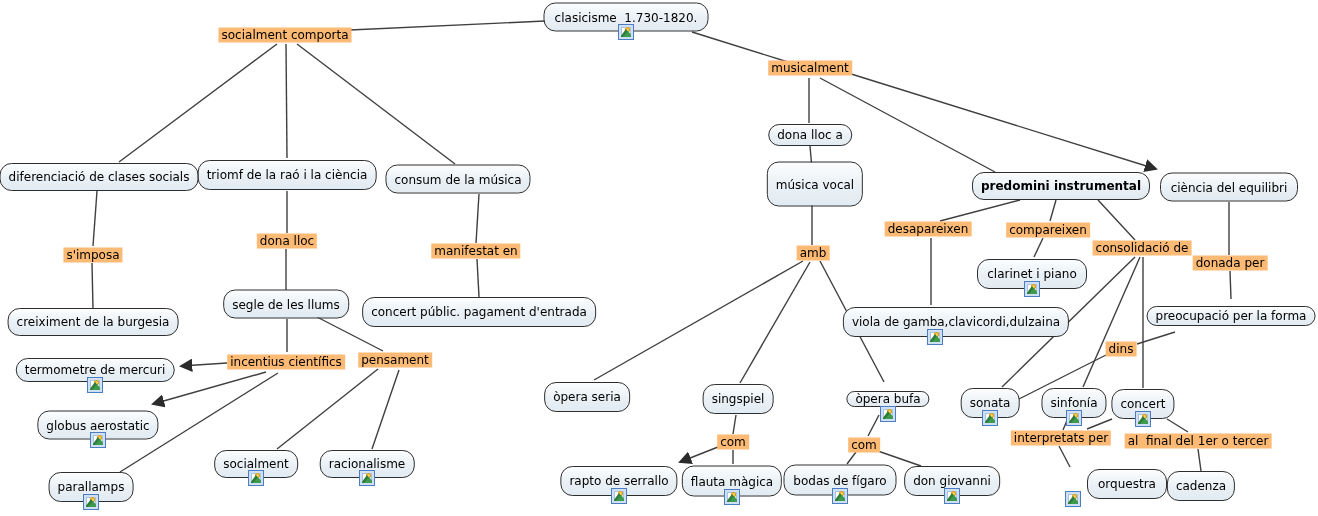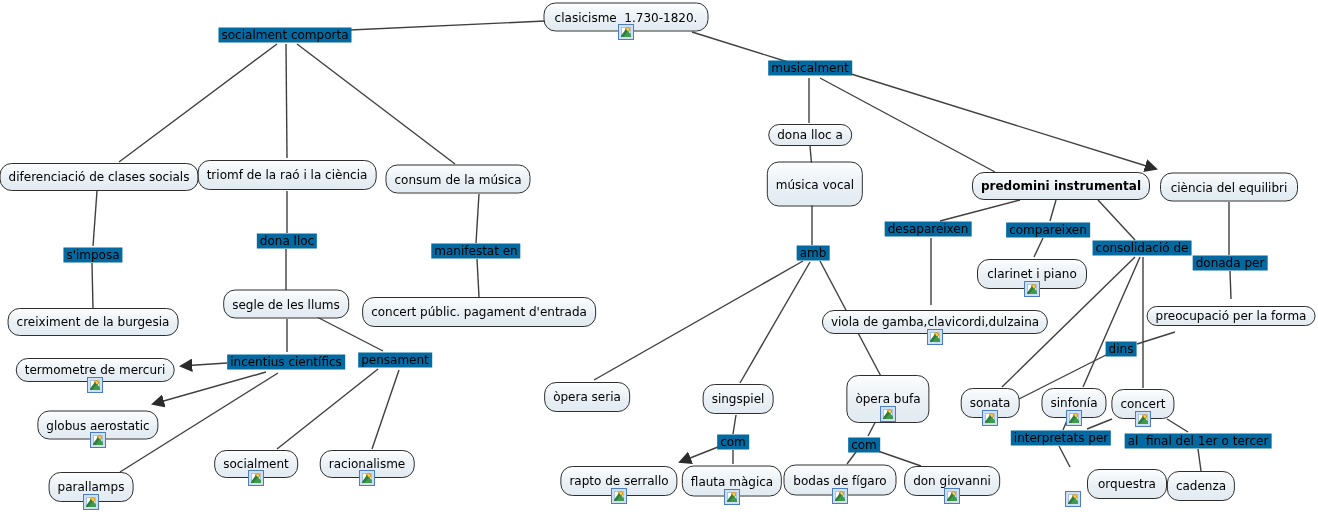--- a/index.html
+++ b/index.html
@@ -1,19 +1,19 @@
 <!DOCTYPE html>
 <html><head>
 <meta charset="utf-8">
 <style>
   html,body{margin:0;padding:0;background:#fff;}
   body{font-family:"DejaVu Sans","Liberation Sans",sans-serif;}
   #canvas{position:relative;width:1318px;height:516px;background:#ffffff;overflow:hidden;border-bottom:1px solid #d4d4d4;}
   #edge-layer{position:absolute;left:0;top:0;z-index:1;}
-  .link-label{position:absolute;transform:translate(-50%,-50%);z-index:2;background:#0369a1;
+  .link-label{position:absolute;transform:translate(-50%,-50%);z-index:2;background:#fdba74;
               padding:0 3px;font-size:12px;color:#000;white-space:pre;line-height:15px;}
   .node{position:absolute;transform:translate(-50%,-50%);z-index:3;box-sizing:border-box;
         background:linear-gradient(180deg,#fcfdfe 0%,#e9f0f5 55%,#e2ebf2 100%);
         border:1.5px solid #2e2e2e;border-radius:12px;
         display:flex;align-items:center;justify-content:center;
         font-size:12px;color:#000;white-space:pre;padding:0 8px;}
   .node span{white-space:pre;}
   .res-icon{position:absolute;transform:translate(-50%,-50%);z-index:4;width:16px;height:16px;
             box-sizing:border-box;border:1px solid #4c7dc0;background:#cfe0f6;padding:2px;}
   .res-icon .pic{position:relative;width:100%;height:100%;background:#fff;overflow:hidden;
@@ -168,32 +168,32 @@
       <div class="node" style="left: 1061px; top: 186px; min-width: 157px; height: 28px; font-weight: bold;"><span>predomini instrumental</span></div>
       <div class="node" style="left: 1229px; top: 187px; min-width: 138px; height: 29px;"><span>ciència del equilibri</span></div>
       <div class="node" style="left: 1032px; top: 274px; min-width: 110px; height: 30px;"><span>clarinet i piano</span></div>
       <div class="res-icon" style="left: 1032px; top: 289px;">
         <div class="pic">
           <span class="sun"></span>
           <span class="mtn"></span>
           <span class="mtn2"></span>
         </div>
       </div>
-      <div class="node" style="left: 935px; top: 322px; min-width: 224px; height: 24px;"><span>viola de gamba,clavicordi,dulzaina</span></div>
+      <div class="node" style="left: 956px; top: 322px; min-width: 224px; height: 30px;"><span>viola de gamba,clavicordi,dulzaina</span></div>
       <div class="res-icon" style="left: 935px; top: 337px;">
         <div class="pic">
           <span class="sun"></span>
           <span class="mtn"></span>
           <span class="mtn2"></span>
         </div>
       </div>
       <div class="node" style="left: 1231px; top: 316px; min-width: 167px; height: 20px; justify-content: flex-end;"><span>preocupació per la forma</span></div>
       <div class="node" style="left: 587px; top: 397px; min-width: 85px; height: 30px;"><span>òpera seria</span></div>
       <div class="node" style="left: 738px; top: 399px; min-width: 70px; height: 30px;"><span>singspiel</span></div>
-      <div class="node" style="left: 888px; top: 399px; min-width: 80px; height: 48px; justify-content: flex-end;"><span>òpera bufa</span></div>
+      <div class="node" style="left: 888px; top: 399px; min-width: 80px; height: 16px; justify-content: flex-end;"><span>òpera bufa</span></div>
       <div class="res-icon" style="left: 888px; top: 414px;">
         <div class="pic">
           <span class="sun"></span>
           <span class="mtn"></span>
           <span class="mtn2"></span>
         </div>
       </div>
       <div class="node" style="left: 990px; top: 403px; min-width: 56px; height: 30px;"><span>sonata</span></div>
       <div class="res-icon" style="left: 990px; top: 418px;">
         <div class="pic">

